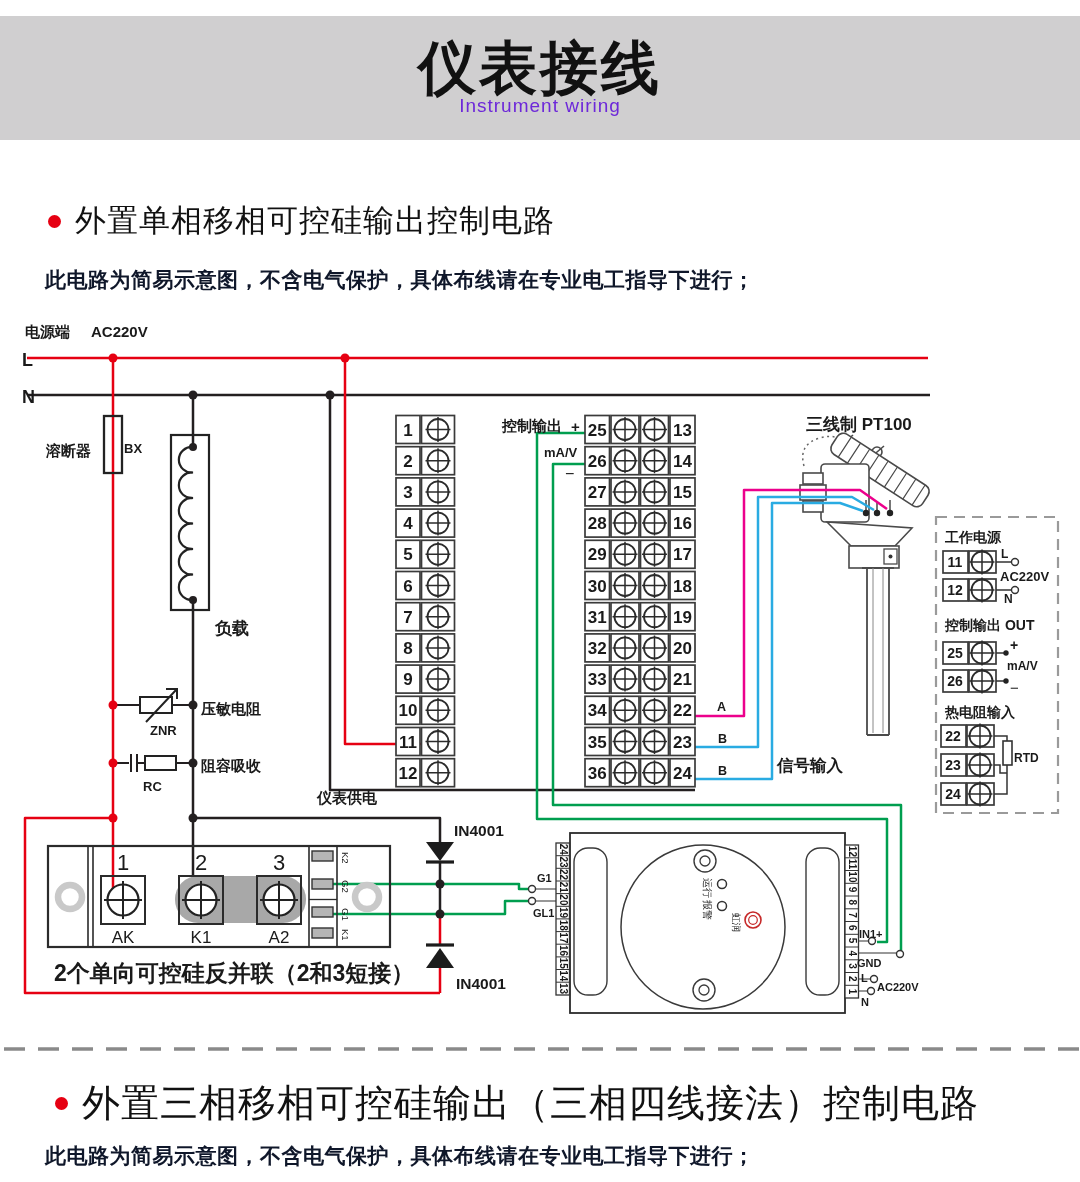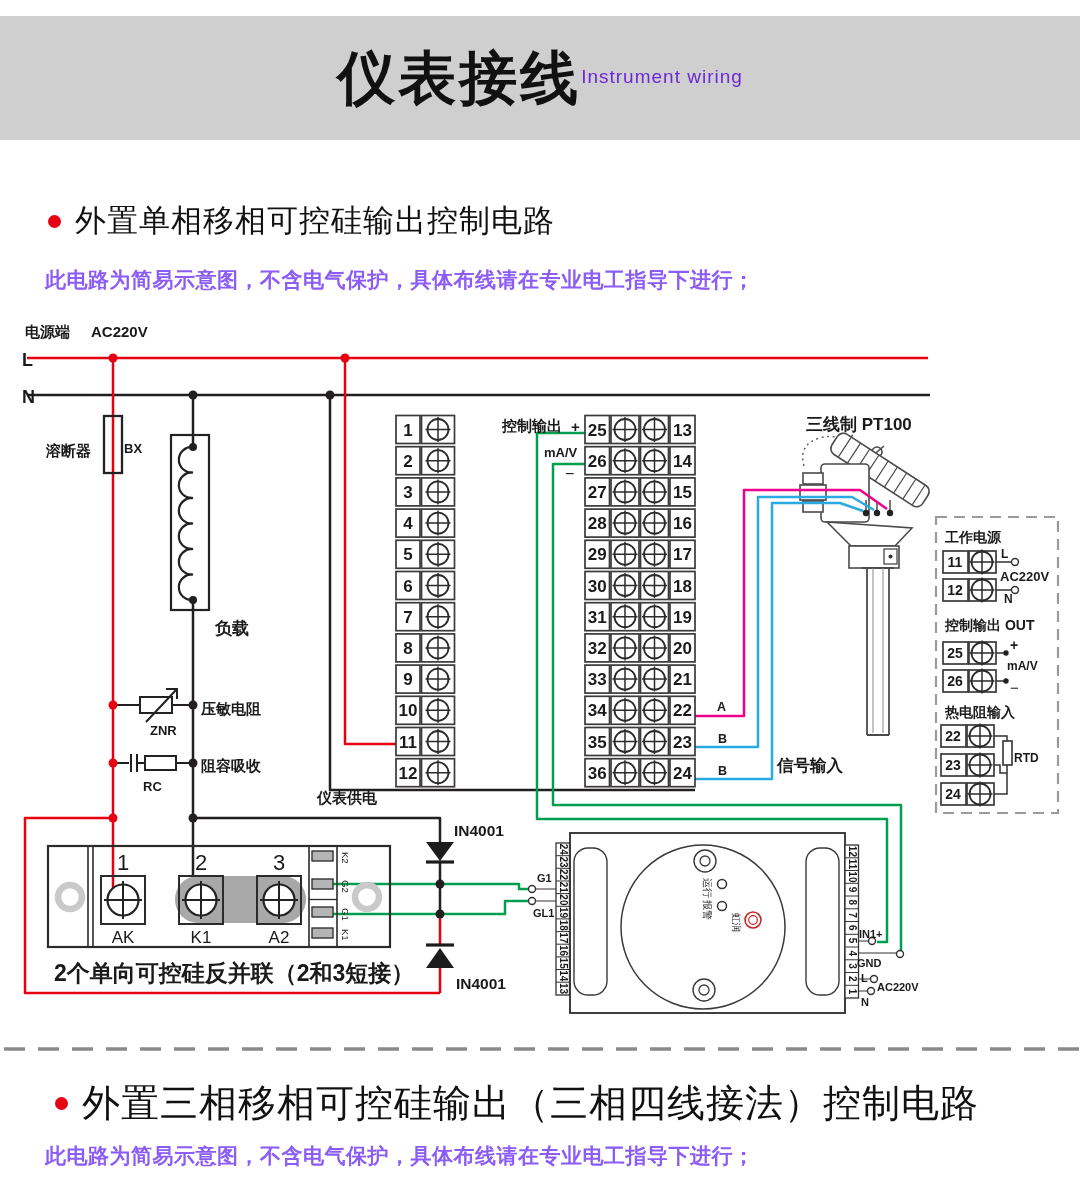--- a/index.html
+++ b/index.html
@@ -1,25 +1,25 @@
 <!DOCTYPE html>
 <html><head>
 <meta charset="utf-8">
 <style>
   html,body{margin:0;padding:0;background:#fff;}
   #page{position:relative;width:1080px;height:1182px;background:#fff;overflow:hidden;
         font-family:"Liberation Sans","DejaVu Sans",sans-serif;}
   #page-header{position:absolute;top:16px;left:0;width:1080px;height:124px;background:#d0cfd0;
-        display:flex;flex-direction:row;align-items:center;justify-content:center;}
+        display:flex;flex-direction:column;align-items:center;justify-content:center;}
   #page-header .t{font-size:58px;font-weight:bold;color:#111;letter-spacing:3px;line-height:1;}
   #page-header .s{font-size:19px;color:#6d28d9;margin-top:-2px;letter-spacing:1px;}
   .sec{position:absolute;left:48px;display:flex;align-items:center;color:#111;}
   .sec .bullet{width:13px;height:13px;border-radius:50%;background:#e60012;margin-right:14px;flex:0 0 auto;}
   .sec .tt{font-size:31px;font-weight:500;letter-spacing:1px;}
-  .warn{position:absolute;left:45px;font-size:21px;font-weight:bold;color:#8b5cf6;letter-spacing:.5px;}
+  .warn{position:absolute;left:45px;font-size:21px;font-weight:bold;color:#0f172a;letter-spacing:.5px;}
   svg{position:absolute;top:0;left:0;}
   svg text{font-family:"Liberation Sans","DejaVu Sans",sans-serif;fill:#1a1a1a;}
   .cell{fill:#fff;stroke:#3a3a3a;stroke-width:1.7;}
   .wire{fill:none;stroke-linejoin:round;stroke-linecap:butt;}
 </style>
 </head>
 <body>
 <div id="page">
 
 <svg width="1080" height="1182" viewBox="0 0 1080 1182">

